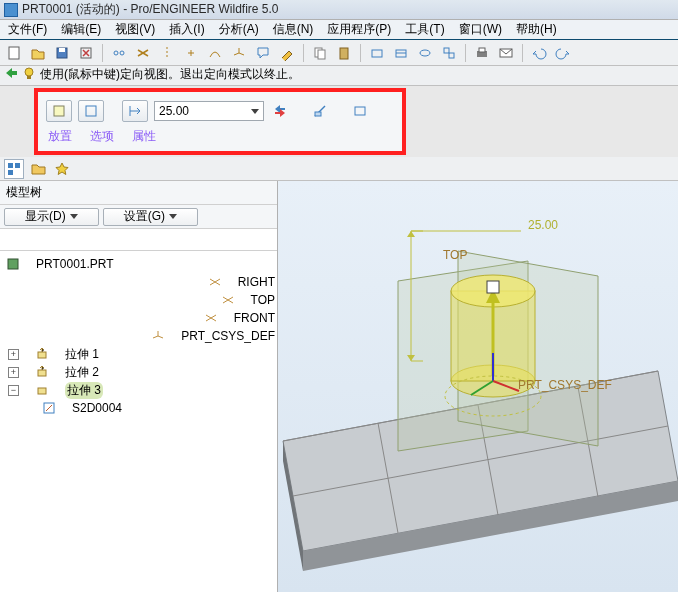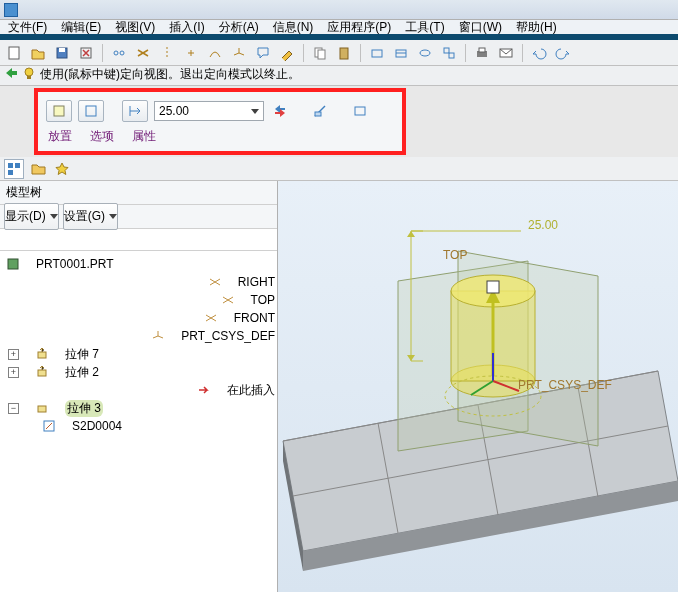--- a/index.html
+++ b/index.html
@@ -2,65 +2,66 @@
 <html><head>
 <meta charset="utf-8">
 <style>
 * { box-sizing: border-box; margin: 0; padding: 0; font-family: "Microsoft YaHei", "SimSun", sans-serif; font-size: 12px; }
 body { width: 678px; height: 592px; background: #e8e8e8; overflow: hidden; }
 
 .titlebar { height: 20px; background: linear-gradient(#e0e8f0,#d0dae8); display: flex; align-items: center; padding: 0 4px; border-bottom: 1px solid #b0b0b0; }
 .titlebar .doc-icon { width: 14px; height: 14px; background: #4a90d0; border: 1px solid #2060a0; margin-right: 4px; }
 .titlebar span { color: #2a2a2a; }
 
-.menubar { height: 20px; background: #eef2f6; display: flex; align-items: center; padding: 0 4px; border-bottom: 6px solid #0c4a6e; gap: 6px; }
+.menubar { height: 20px; background: #eef2f6; display: flex; align-items: center; padding: 0 4px; border-bottom: 1px solid #0c4a6e; gap: 6px; }
 .menubar span { padding: 2px 4px; cursor: default; }
 
 .toolbar1 { height: 26px; background: #eef0f2; border-bottom: 1px solid #c0c0c0; display: flex; align-items: center; padding: 0 4px; gap: 4px; }
 .tb-btn { width: 20px; height: 20px; display: flex; align-items: center; justify-content: center; border: 1px solid transparent; }
 .tb-sep { width: 1px; height: 18px; background: #c0c0c0; margin: 0 2px; }
 
 .hintbar { height: 20px; background: #eef0f2; display: flex; padding: 0 4px; gap: 4px; border-bottom: 1px solid #c0c0c0; }
 .hintbar .bulb { width: 14px; height: 14px; }
 
 .redbox { border: 4px solid #ff2020; padding: 6px 8px; background: #f4f6f8; margin: 2px 4px 2px 34px; width: 372px; }
 .redbox-row1 { display: flex; align-items: center; gap: 6px; height: 26px; }
 .ico-btn { width: 26px; height: 22px; border: 1px solid #a8b4c0; background: linear-gradient(#fdfdfd,#e8ecf0); display: flex; align-items: center; justify-content: center; border-radius: 2px; }
 .depth-input { width: 110px; height: 20px; border: 1px solid #a0a8b0; background: #fff; padding: 0 4px; display: flex; align-items: center; justify-content: space-between; }
 .depth-input span { flex: 1; }
 .dd-arrow { width: 0; height: 0; border-left: 4px solid transparent; border-right: 4px solid transparent; border-top: 5px solid #404040; }
 .redbox-row2 { display: flex; gap: 18px; padding: 4px 2px 0; }
-.redbox-row2 span { color: #701a75; }
+.redbox-row2 span { color: #8b5cf6; }
 
 .subtoolbar { height: 24px; background: #eef0f2; border-bottom: 1px solid #c0c0c0; display: flex; align-items: center; padding: 0 4px; gap: 4px; }
 
 .mainarea { display: flex; height: calc(592px - 20px - 20px - 26px - 20px - 70px - 24px); }
 
 .leftpane { width: 278px; background: #fff; border-right: 1px solid #b0b0b0; display: flex; flex-direction: column; }
 .treelabel { padding: 3px 6px; background: #f4f6f8; border-bottom: 1px solid #d0d0d0; }
 .tree-toolbar { height: 24px; display: flex; align-items: center; padding: 2px 4px; gap: 4px; background: #f4f6f8; border-bottom: 1px solid #d0d0d0; }
-.tree-dd { height: 27px; border: 1px solid #a8b0b8; background: linear-gradient(#fff,#eef0f2); padding: 0 0; display: flex; align-items: center; gap: 4px; border-radius: 2px; }
+.tree-dd { height: 18px; border: 1px solid #a8b0b8; background: linear-gradient(#fff,#eef0f2); padding: 0 20px; display: flex; align-items: center; gap: 4px; border-radius: 2px; }
 .tree { flex: 1; overflow: auto; padding: 4px 2px; }
 .tree-node { display: flex; align-items: center; height: 18px; padding-left: 4px; gap: 16px; white-space: nowrap; }
 .tree-node.lvl1 { padding-left: 22px; justify-content: flex-end; }
 .tree-node.lvl2 { padding-left: 40px; }
 .twist { width: 11px; height: 11px; border: 1px solid #808080; background: #fff; display: flex; align-items: center; justify-content: center; font-size: 9px; line-height: 9px; color: #404040; }
 .node-ico { width: 14px; height: 14px; flex-shrink: 0; }
 .highlight { background: #d8e8b8; border-radius: 6px; }
 
 .viewport { flex: 1; position: relative; background: linear-gradient(#e8f0f8,#d8e4f0); overflow: hidden; }
 
 
 svg { display: block; }
 </style>
 </head>
 <body>
 
 <div class="titlebar">
   <div class="doc-icon"></div>
+  <span>PRT0001 (活动的) - Pro/ENGINEER Wildfire 5.0</span>
 </div>
 
 <div class="menubar">
   <span>文件(F)</span>
   <span>编辑(E)</span>
   <span>视图(V)</span>
   <span>插入(I)</span>
   <span>分析(A)</span>
   <span>信息(N)</span>
   <span>应用程序(P)</span>
@@ -322,35 +323,29 @@
             <path d="M7 7L7 2M7 7L12 9M7 7L2 9" stroke="#c09040"></path>
           </svg>
         <span>PRT_CSYS_DEF</span>
       </div>
       <div class="tree-node" style="padding-left:6px">
         <div class="twist">+</div>
         <svg class="node-ico">
             <rect x="3" y="5" width="8" height="6" fill="#f0e090" stroke="#a08030"></rect>
             <path d="M7 5V1l2 2M7 1l-2 2" stroke="#a08030"></path>
           </svg>
-        <span>拉伸 7</span>
+        <span>拉伸 1</span>
       </div>
       <div class="tree-node" style="padding-left:6px">
         <div class="twist">+</div>
         <svg class="node-ico">
             <rect x="3" y="5" width="8" height="6" fill="#f0e090" stroke="#a08030"></rect>
             <path d="M7 5V1l2 2M7 1l-2 2" stroke="#a08030"></path>
           </svg>
         <span>拉伸 2</span>
-      </div>
-      <div class="tree-node lvl1">
-        <svg class="node-ico">
-            <path d="M2 7h8l-3-3M10 7l-3 3" stroke="#d03030" stroke-width="1.5" fill="none"></path>
-          </svg>
-        <span>在此插入</span>
       </div>
       <div class="tree-node" style="padding-left:6px">
         <div class="twist">−</div>
         <svg class="node-ico">
             <rect x="3" y="5" width="8" height="6" fill="#f0e090" stroke="#a08030"></rect>
           </svg>
         <span class="highlight" style="padding:0 2px">拉伸 3</span>
       </div>
       <div class="tree-node lvl2">
         <svg class="node-ico">

